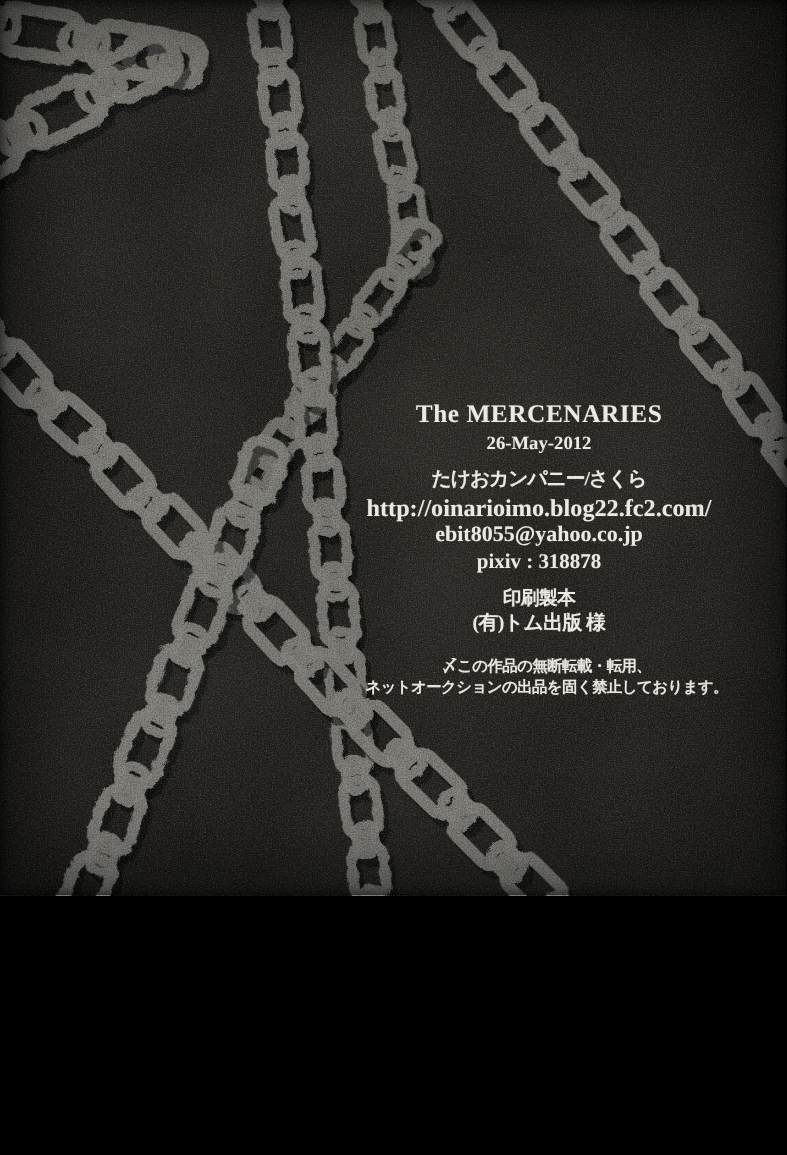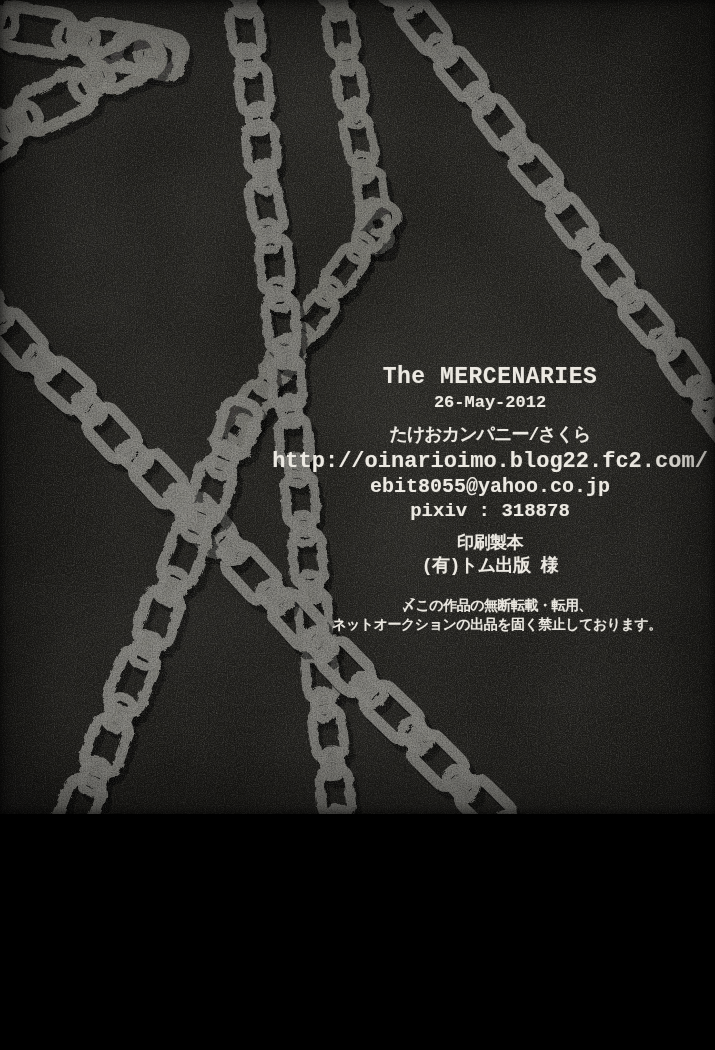--- a/index.html
+++ b/index.html
@@ -1,21 +1,21 @@
 <!DOCTYPE html>
 <html><head>
 <meta charset="utf-8">
 <style>
   html,body{margin:0;padding:0;background:#000;}
   .page{
     position:relative;
     width:715px;height:814px;
     overflow:hidden;
     background:radial-gradient(ellipse at 52% 42%, #24231f 0%, #1d1c19 55%, #171613 88%, #121110 100%);
-    font-family:Liberation Mono, monospace;
+    font-family:Liberation Serif, serif;
   }
   .chains, .grain{position:absolute;left:0;top:0;width:715px;height:1050px;pointer-events:none;}
   .vignette{
     position:absolute;inset:0;pointer-events:none;
     box-shadow:inset 0 0 90px rgba(0,0,0,.65), inset 0 0 12px rgba(0,0,0,.8);
   }
   .credits{
     position:absolute;left:490px;top:362px;transform:translateX(-50%);
     width:460px;text-align:center;color:#ece9e2;
     text-shadow:0 0 1px rgba(240,238,230,.35);

